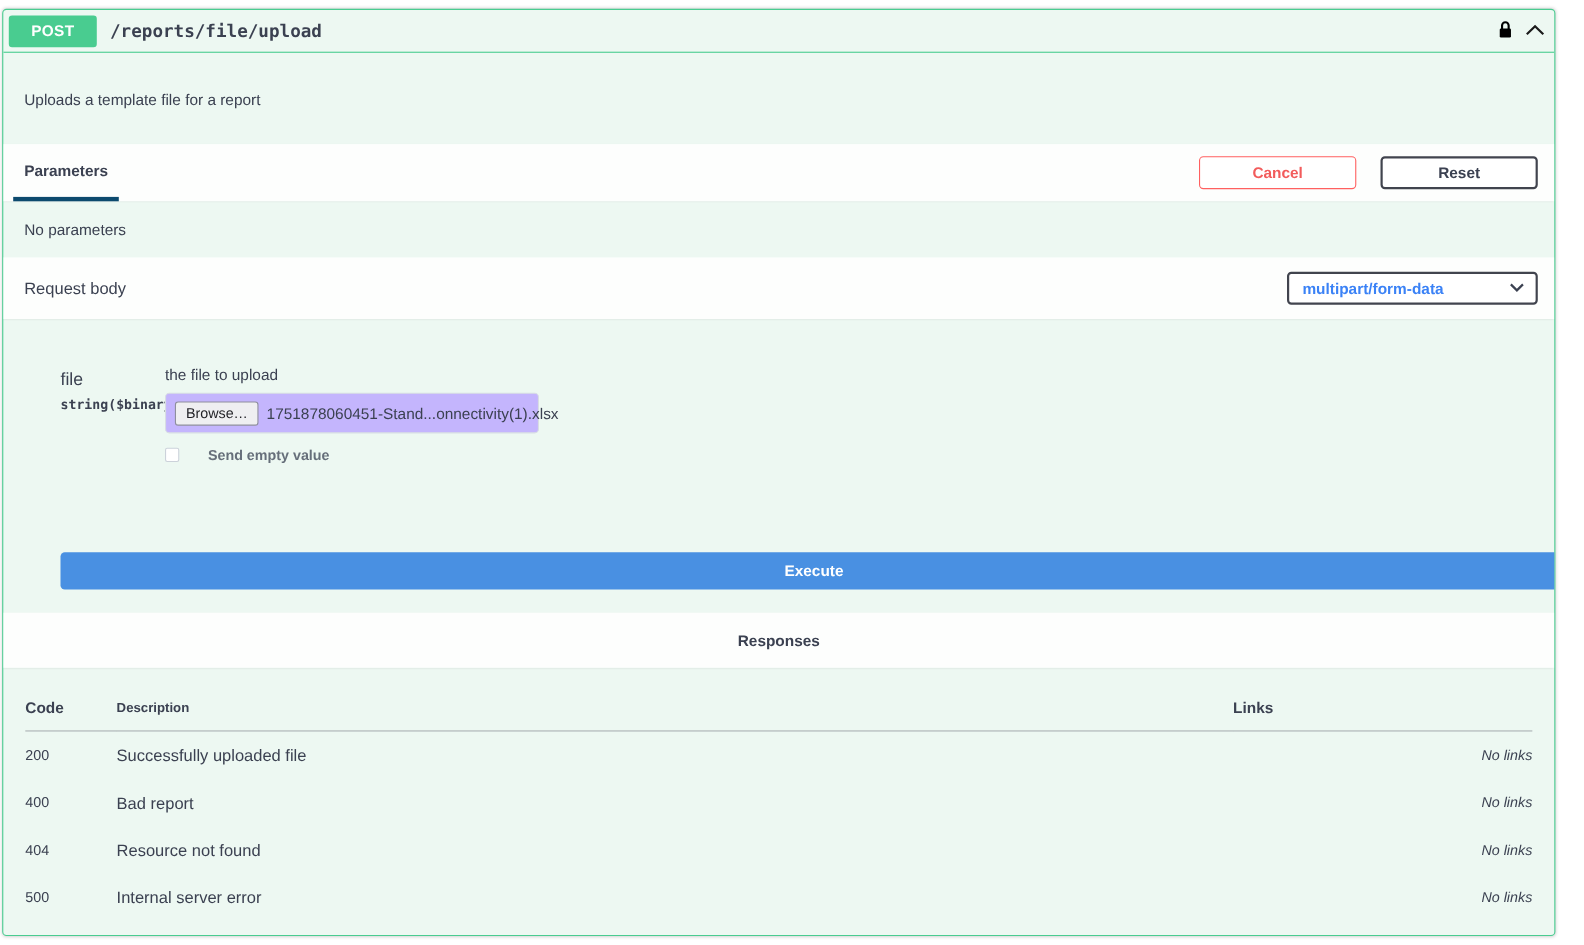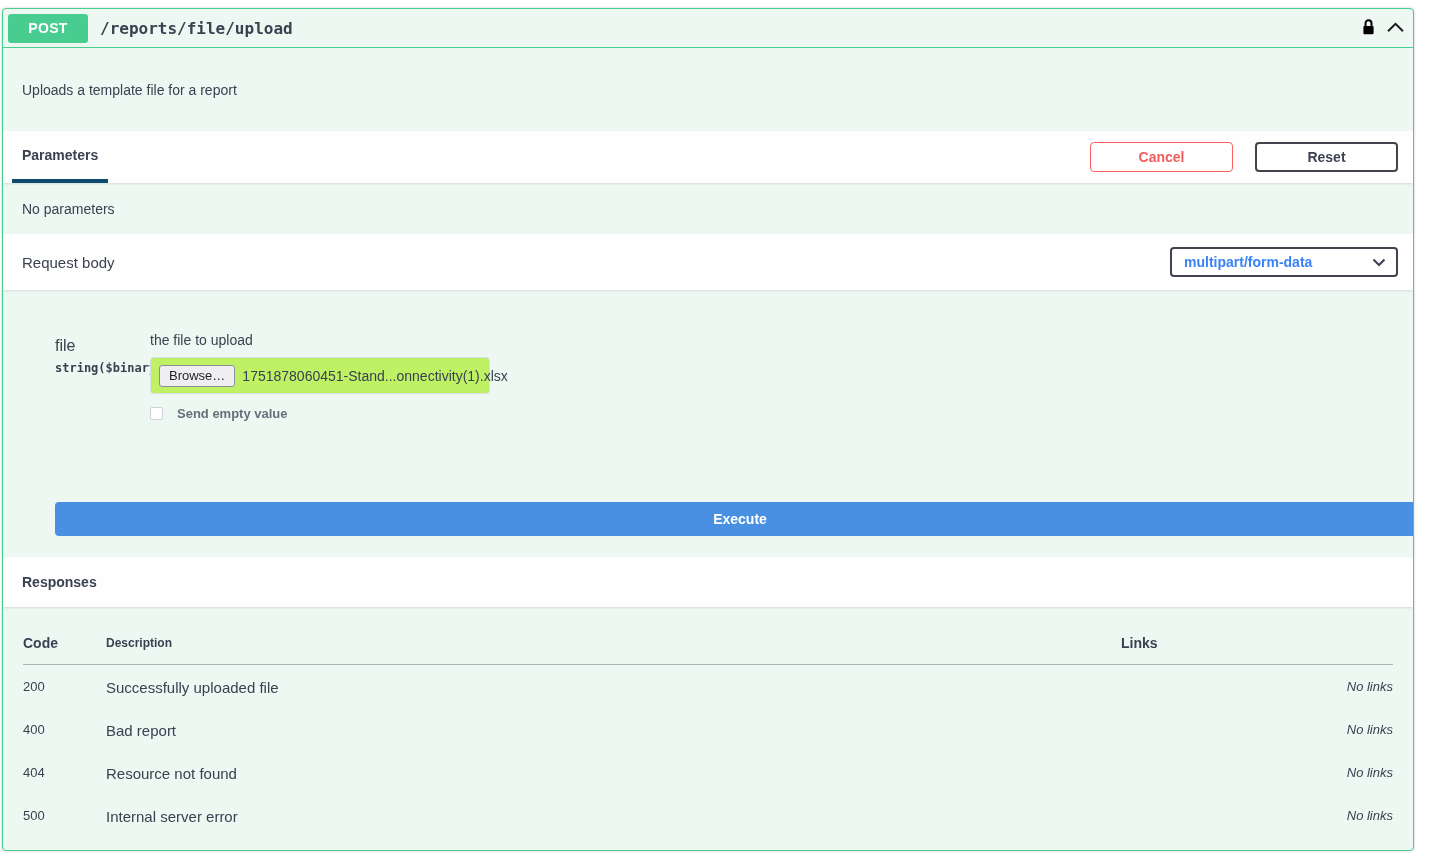--- a/index.html
+++ b/index.html
@@ -140,21 +140,21 @@
     margin-top: 6px;
     font-family: "DejaVu Sans Mono", "Liberation Mono", monospace;
     font-size: 12px;
     font-weight: 700;
     color: #3b4151;
   }
   .param-value-col { flex: 1; }
   .param-desc { font-size: 14px; color: #3b4151; margin-bottom: 9px; }
   .file-input {
     width: 340px; height: 37px;
-    background: #bef264;
+    background: #c4b5fd;
     border: 1px solid #d8dde3;
     border-radius: 4px;
     display: flex; align-items: center;
     padding: 0 8px;
     cursor: pointer;
   }
   .browse-btn {
     background: #efeff1;
     border: 1px solid #8f8f9d;
     border-radius: 3px;
@@ -176,21 +176,21 @@
     cursor: pointer;
   }
   .checkbox {
     width: 13px; height: 13px;
     background: #fff;
     border: 1px solid #ccd2da;
     border-radius: 2px;
     flex: none;
   }
   .empty-value-label {
-    margin-left: 14px;
+    margin-left: 26px;
     font-size: 13px;
     font-weight: 700;
     color: #666f7a;
   }
 
   
   .execute-wrapper { padding: 0 20px; }
   .execute-btn {
     width: 100%; height: 34px;
     background: #4990e2;
@@ -202,20 +202,21 @@
     font-weight: 700;
     cursor: pointer;
     margin-left: 32px;
   }
 
   
   .responses-header {
     margin-top: 21px;
     height: 50px;
     padding: 0 19px;
+    justify-content: center;
   }
   .responses-title { font-size: 14px; font-weight: 700; color: #3b4151; }
 
   .responses-table-wrap { padding: 14px 20px 0; }
   table.responses { width: 100%; border-collapse: collapse; }
   table.responses th {
     text-align: left;
     padding: 14px 0 13px;
     border-bottom: 1px solid rgba(59,65,81,.2);
     color: #3b4151;

